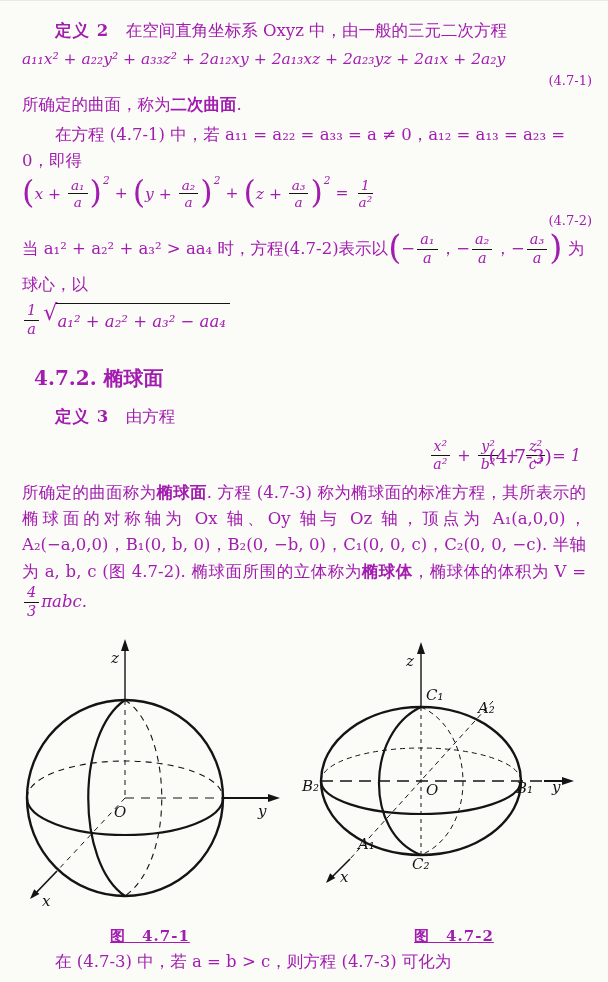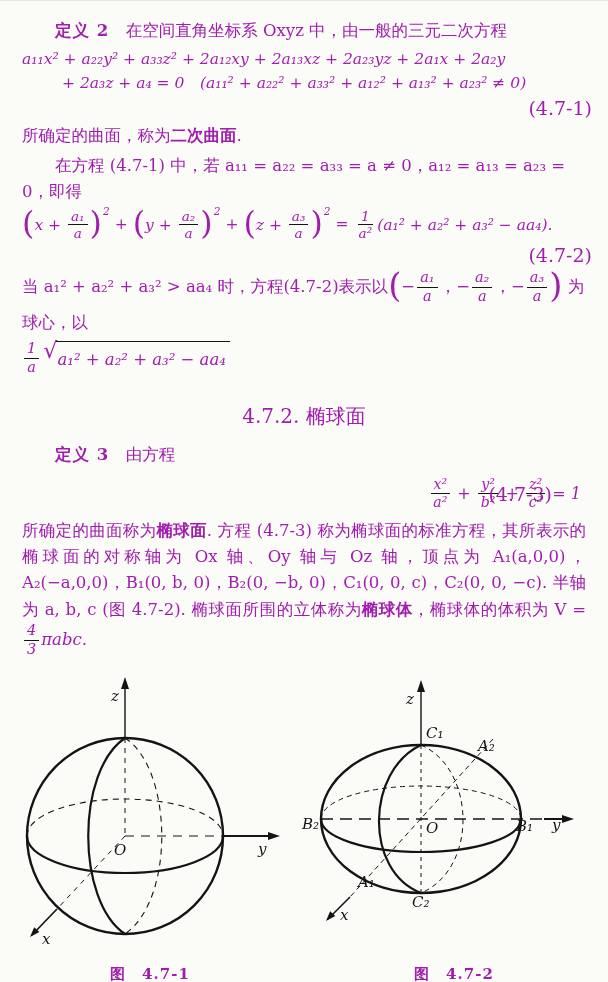--- a/index.html
+++ b/index.html
@@ -15,71 +15,70 @@
     overflow:hidden;
   }
   .para{margin:3px 0;padding:0 22px;font-size:16.5px;line-height:1.6;}
   .indent{text-indent:33px;}
   .just{text-align:justify;}
   b.term{font-weight:700;}
   .dlabel{font-weight:700;letter-spacing:1px;}
   .m{font-style:italic;}
   .eq{font-size:15.5px;line-height:1.55;margin:2px 0;padding:0 22px;}
   .eqline2{padding-left:40px;}
-  .eqno{font-size:19px;text-align:right;padding-right:16px;margin:2px 0 4px;font-style:normal;}
+  .eqno{font-size:13px;text-align:right;padding-right:16px;margin:2px 0 4px;font-style:normal;}
   .frac{display:inline-flex;flex-direction:column;align-items:center;vertical-align:middle;font-size:0.88em;line-height:1.2;margin:0 2px;position:relative;top:-1px;}
   .frac .num{border-bottom:1.3px solid #141414;padding:0 3px;}
   .frac .den{padding:0 3px;}
   .bp{font-size:2.05em;font-weight:400;line-height:0;vertical-align:middle;position:relative;top:-2px;font-style:normal;}
   sup.sq{font-size:0.68em;position:relative;top:-0.75em;font-style:italic;margin-left:1px;}
   .op{margin:0 5px;font-style:italic;}
   .sqrtv{display:inline-flex;align-items:flex-start;vertical-align:middle;margin:0 2px;}
   .rsign{font-size:1.35em;line-height:1;font-style:normal;position:relative;top:-2px;}
   .rad{border-top:1.4px solid #141414;padding:1px 4px 0 2px;margin-left:-2px;}
-  h2.sec{font-size:20px;font-weight:400;margin:26px 0 12px;padding:0 22px;font-family:"DejaVu Serif","Liberation Serif",serif;text-align:center;}
+  h2.sec{font-size:20px;font-weight:700;margin:26px 0 12px;padding:0 34px;font-family:"DejaVu Serif","Liberation Serif",serif;}
   .eq3row{position:relative;text-align:right;font-size:16px;margin:8px 0 6px;padding:0 22px;}
   .eq3no{position:absolute;right:56px;top:50%;transform:translateY(-50%);font-style:normal;font-size:19px;}
   .figs{display:flex;margin-top:12px;}
   .figwrap{display:flex;flex-direction:column;align-items:center;}
-  .figcap{font-weight:700;font-size:15px;letter-spacing:1px;margin-top:4px;}
+  .figcap{font-weight:700;font-size:15px;letter-spacing:1px;margin-top:4px;text-decoration:underline;}
   svg text{font-family:"DejaVu Serif","Liberation Serif",serif;font-size:15px;font-style:italic;fill:#141414;}
   svg .lbl-sub{font-size:15px;}
   .tall{line-height:2.1;}
 </style>
 </head>
 <body>
 
 <div class="page">
 
   <p class="para indent"><b class="dlabel">定义 2</b>　<span>在空间直角坐标系 Oxyz 中，由一般的三元二次方程</span></p>
 
   <div class="eq m">
     <div>a₁₁x² + a₂₂y² + a₃₃z² + 2a₁₂xy + 2a₁₃xz + 2a₂₃yz + 2a₁x + 2a₂y</div>
-    <div class="eqline2">+ 2a₃z + a₄ = 0　(a₁₁² + a₂₂² + a₃₃² + a₁₂² + a₁₃² + a₂₃² ≠ 0)</div>
   </div>
   <div class="eqno">(4.7-1)</div>
 
   <p class="para"><span>所确定的曲面，称为</span><b class="term">二次曲面</b><span>.</span></p>
 
   <p class="para indent">在方程 (4.7-1) 中，若 a₁₁ = a₂₂ = a₃₃ = a ≠ 0，a₁₂ = a₁₃ = a₂₃ = 0，即得</p>
 
   <div class="eq m">
     <span class="bp">(</span><span>x + </span><span class="frac">
         <span class="num">a₁</span>
         <span class="den">a</span>
       </span><span class="bp">)</span><sup class="sq">2</sup><span class="op">+</span><span class="bp">(</span><span>y + </span><span class="frac">
         <span class="num">a₂</span>
         <span class="den">a</span>
       </span><span class="bp">)</span><sup class="sq">2</sup><span class="op">+</span><span class="bp">(</span><span>z + </span><span class="frac">
         <span class="num">a₃</span>
         <span class="den">a</span>
       </span><span class="bp">)</span><sup class="sq">2</sup><span class="op">=</span><span class="frac">
         <span class="num">1</span>
         <span class="den">a²</span>
-      </span><span>(a₁² + a₂² + a₃² − aa₄).</span>
+      </span>
   </div>
   <div class="eqno">(4.7-2)</div>
 
   <p class="para tall"><span>当 a₁² + a₂² + a₃² &gt; aa₄ 时，方程(4.7-2)表示以</span><span class="bp">(</span><span class="m">−</span><span class="frac m">
         <span class="num">a₁</span>
         <span class="den">a</span>
       </span><span>，</span><span class="m">−</span><span class="frac m">
         <span class="num">a₂</span>
         <span class="den">a</span>
       </span><span>，</span><span class="m">−</span><span class="frac m">

